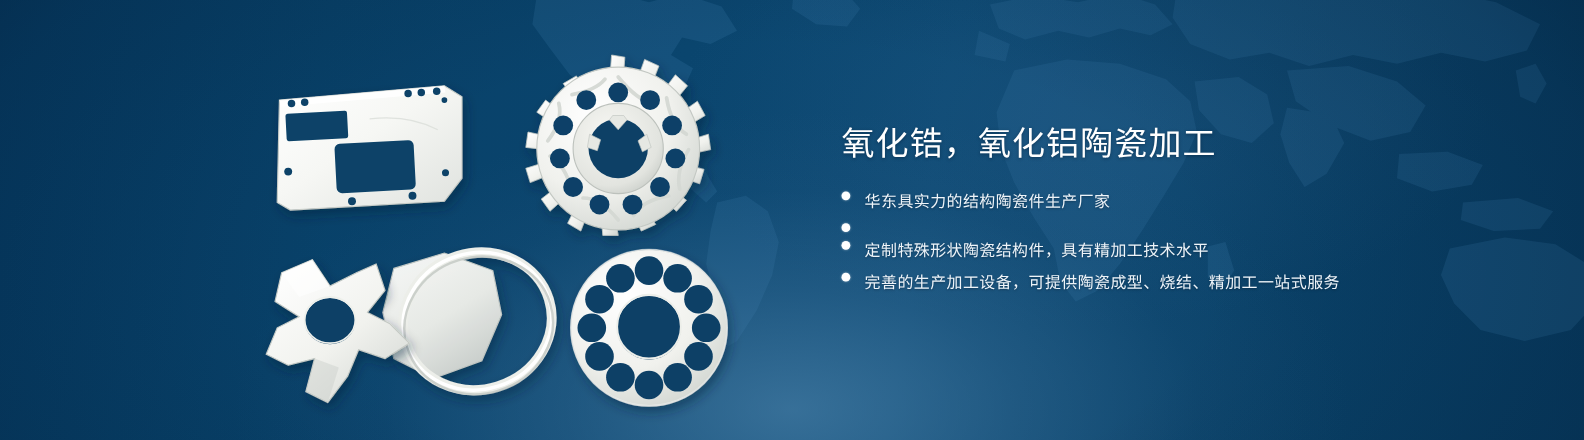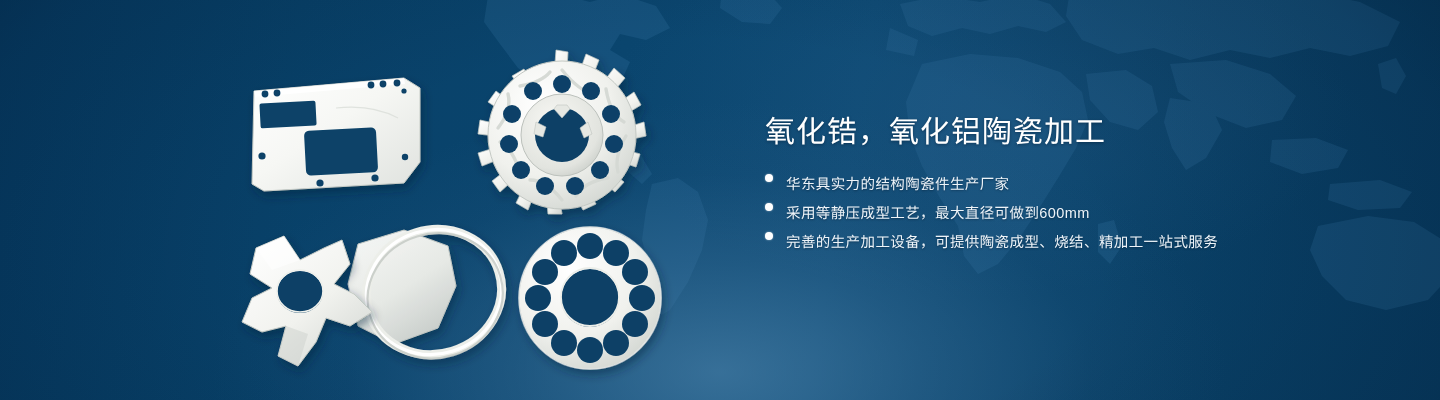--- a/index.html
+++ b/index.html
@@ -326,21 +326,24 @@
 
   <div class="copy">
     <h1 class="headline">氧化锆，氧化铝陶瓷加工</h1>
     <ul class="bullets">
       <li class="bullet">
         <span class="dot"></span>
         <span class="bullet-text">华东具实力的结构陶瓷件生产厂家</span>
       </li>
       <li class="bullet">
         <span class="dot"></span>
-        <span class="bullet-text">采用等静压成型工艺，最大直径可做到600mm</span>
+      </li>
+      <li class="bullet">
+        <span class="dot"></span>
+        <span class="bullet-text">定制特殊形状陶瓷结构件，具有精加工技术水平</span>
       </li>
       <li class="bullet">
         <span class="dot"></span>
         <span class="bullet-text">完善的生产加工设备，可提供陶瓷成型、烧结、精加工一站式服务</span>
       </li>
     </ul>
   </div>
 
 </div>
 

